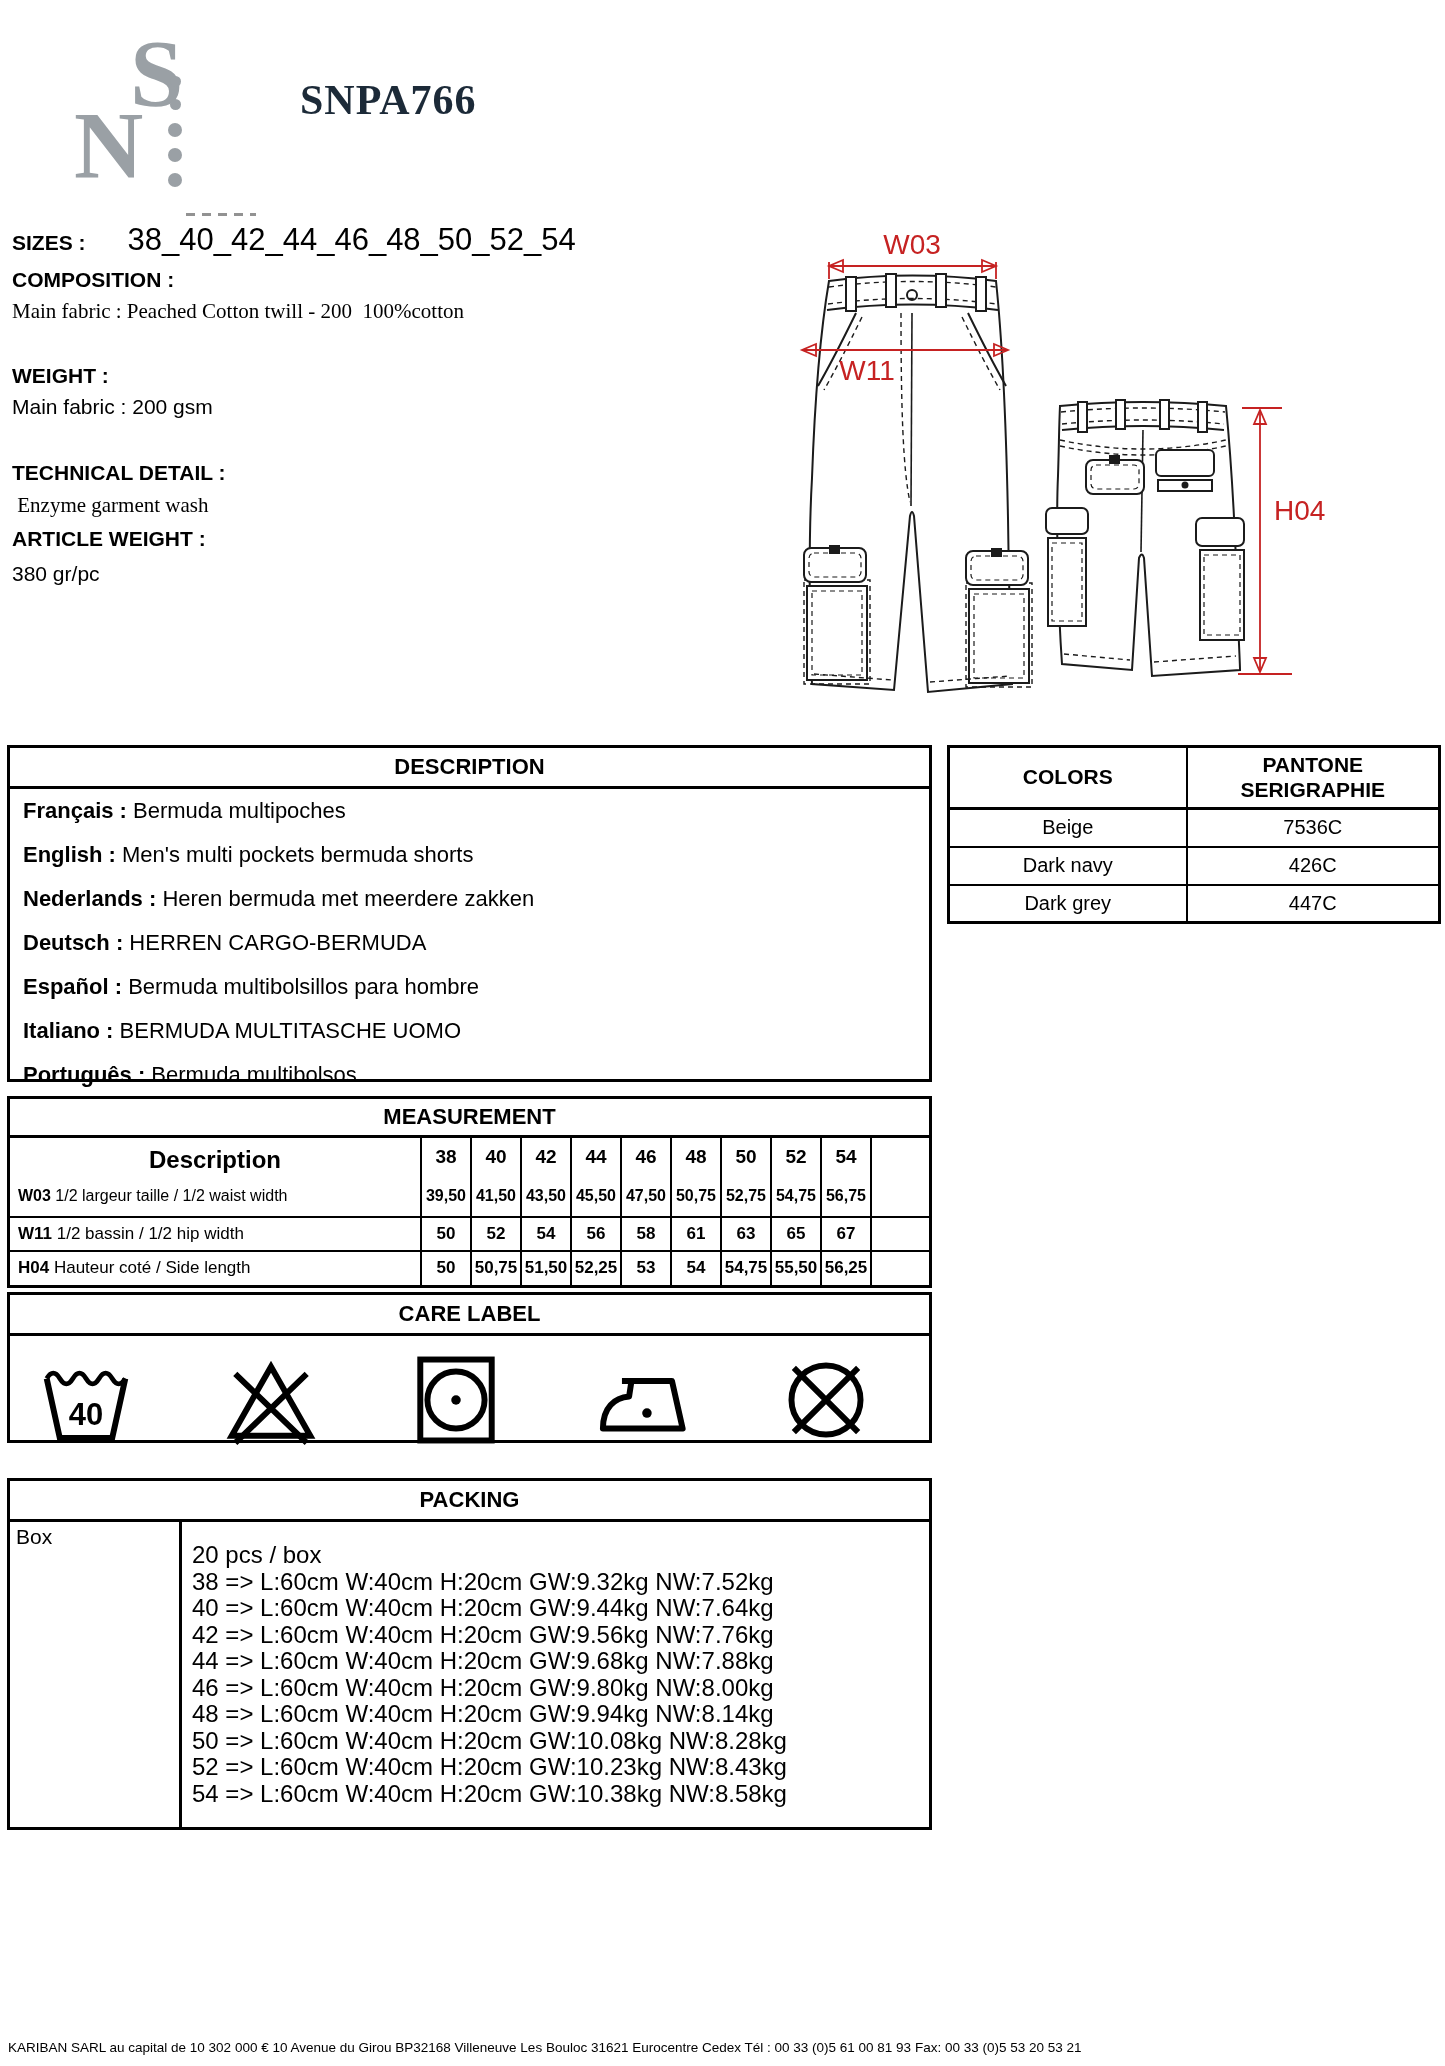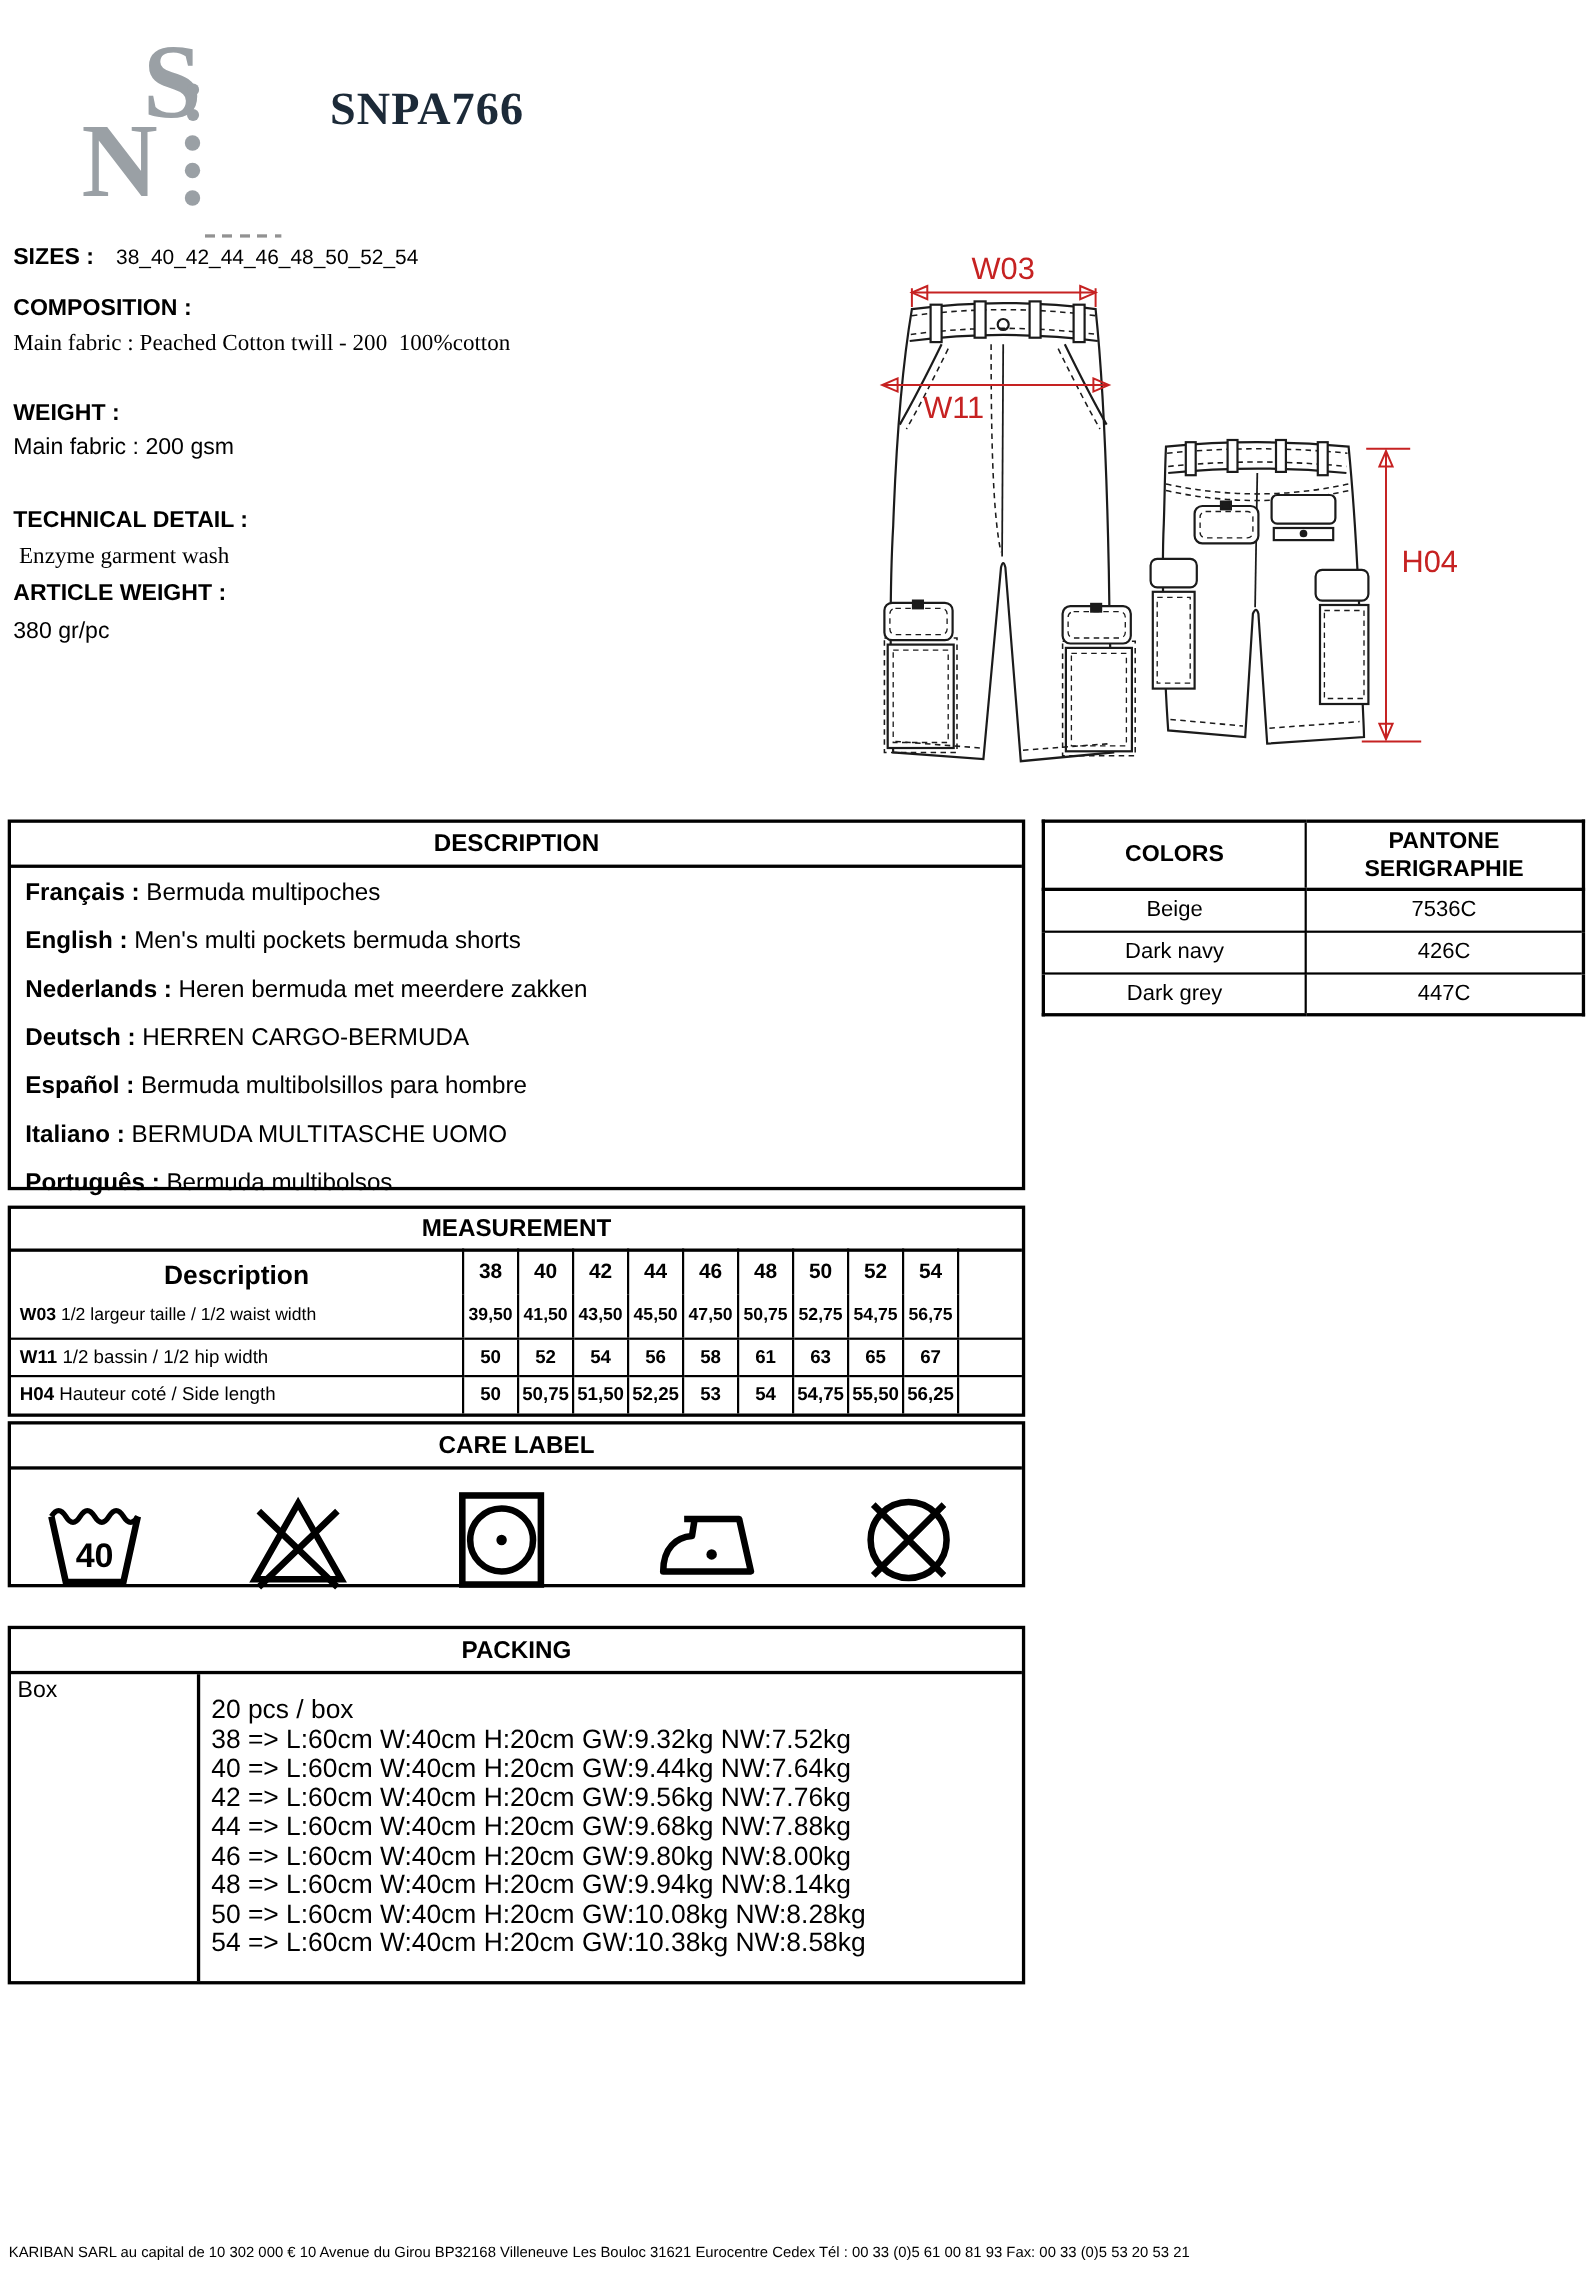--- a/index.html
+++ b/index.html
@@ -13,21 +13,21 @@
   .logo-dot{position:absolute;background:#9aa0a5;border-radius:50%;}
   .cut-frag{position:absolute;left:186px;top:211px;width:70px;height:8px;overflow:hidden;opacity:.8;}
   .cut-frag i{display:block;height:3px;margin-top:2px;background:repeating-linear-gradient(90deg,#777 0 9px,transparent 9px 16px);}
   .doc-title{position:absolute;left:300px;top:76px;font-family:"Liberation Serif",serif;font-weight:bold;font-size:42px;color:#1c2a38;letter-spacing:1px;}
 
   
   .spec{position:absolute;left:12px;font-size:21px;}
   .pre{white-space:pre-wrap;font-family:Liberation Serif, serif;}
   .sizes-row{top:222px;display:flex;align-items:baseline;}
   .sizes-row .lbl{font-weight:bold;font-size:21px;}
-  .sizes-row .val{font-size:19px;margin-left:20px;}
+  .sizes-row .val{font-size:31px;margin-left:42px;}
 
   
   .diagram{position:absolute;left:790px;top:218px;width:560px;height:500px;}
   .diagram svg{display:block;}
   .dimtext{font-family:"Liberation Sans",sans-serif;font-size:28px;fill:#c62222;}
 
   
   .boxtable{position:absolute;left:7px;width:925px;border:3px solid #000;background:#fff;box-sizing:border-box;}
   .boxhead{border-bottom:3px solid #000;text-align:center;font-weight:bold;font-size:22px;padding:6px 0;}
 
@@ -360,19 +360,20 @@
       <div class="pack-box">Box</div>
       <div class="pack-lines">
           <div>20 pcs / box</div>
           <div>38 =&gt; L:60cm W:40cm H:20cm GW:9.32kg NW:7.52kg</div>
           <div>40 =&gt; L:60cm W:40cm H:20cm GW:9.44kg NW:7.64kg</div>
           <div>42 =&gt; L:60cm W:40cm H:20cm GW:9.56kg NW:7.76kg</div>
           <div>44 =&gt; L:60cm W:40cm H:20cm GW:9.68kg NW:7.88kg</div>
           <div>46 =&gt; L:60cm W:40cm H:20cm GW:9.80kg NW:8.00kg</div>
           <div>48 =&gt; L:60cm W:40cm H:20cm GW:9.94kg NW:8.14kg</div>
           <div>50 =&gt; L:60cm W:40cm H:20cm GW:10.08kg NW:8.28kg</div>
+          <div>52 =&gt; L:60cm W:40cm H:20cm GW:10.23kg NW:8.43kg</div>
           <div>54 =&gt; L:60cm W:40cm H:20cm GW:10.38kg NW:8.58kg</div>
         </div>
     </div>
   </div>
 
   <div class="footer">KARIBAN SARL au capital de 10 302 000 € 10 Avenue du Girou BP32168 Villeneuve Les Bouloc 31621 Eurocentre Cedex Tél : 00 33 (0)5 61 00 81 93 Fax: 00 33 (0)5 53 20 53 21</div>
 </div>
 
 </body></html>

